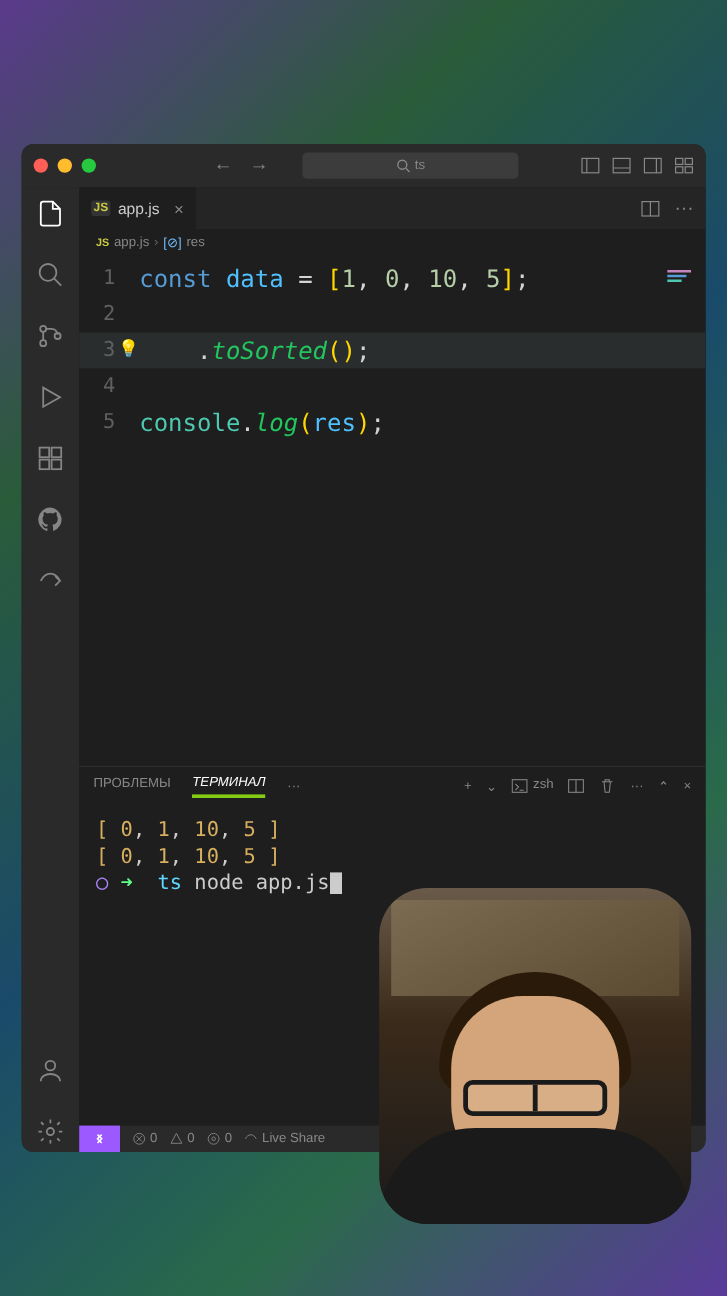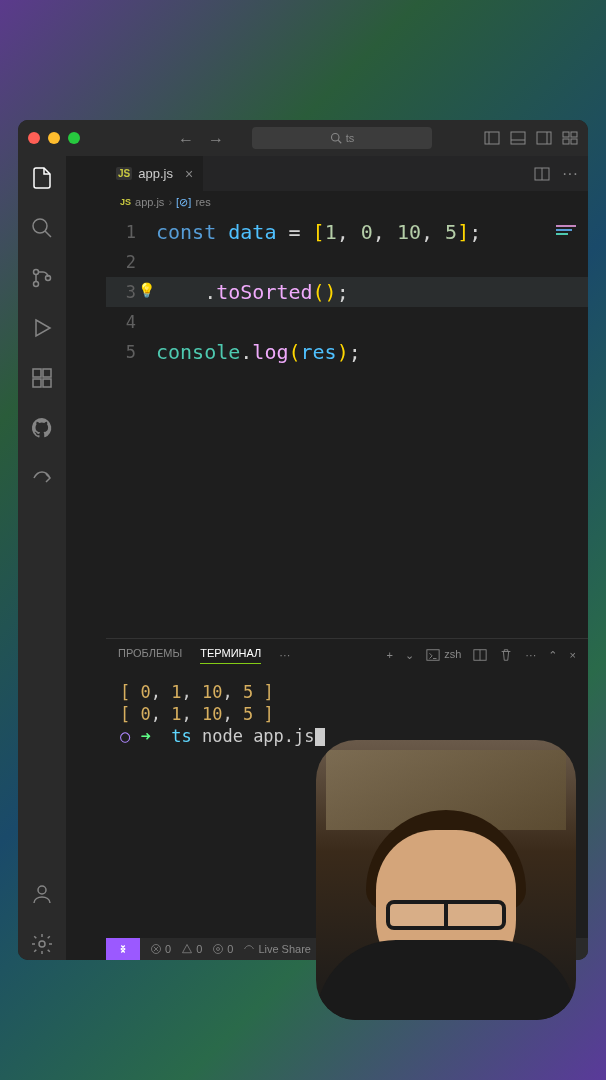--- a/index.html
+++ b/index.html
@@ -56,21 +56,21 @@
   justify-content: center;
   color: #888;
   font-size: 11px;
   gap: 4px;
 }
 
 .titlebar-right { margin-left: auto; display: flex; gap: 10px; color: #888; }
 .titlebar-right svg { width: 16px; height: 16px; }
 
 
-.body { flex: 1; display: flex; min-height: 0; gap: 40px; }
+.body { flex: 1; display: flex; min-height: 0; }
 
 .activity-bar {
   width: 48px;
   background: #2a2a2a;
   display: flex;
   flex-direction: column;
   align-items: center;
   padding-top: 10px;
   gap: 22px;
 }
@@ -134,42 +134,42 @@
 .gutter { width: 50px; text-align: right; padding-right: 20px; color: #606060; font-size: 17px; position: relative; }
 .bulb { position: absolute; right: 0px; color: #ffcc00; font-size: 14px; }
 .code { white-space: pre; }
 
 .kw { color: #569cd6; }
 .var { color: #4fc1ff; }
 .op { color: #d4d4d4; }
 .num { color: #b5cea8; }
 .punct { color: #d4d4d4; }
 .bracket1 { color: #ffd700; }
-.func { color: #f0abfc; }
+.func { color: #22c55e; font-style: italic; }
 .obj { color: #4ec9b0; }
 
 
 .panel {
   height: 300px;
   background: #1e1e1e;
   border-top: 1px solid #333;
   display: flex;
   flex-direction: column;
 }
 .panel-tabs {
   height: 32px;
   display: flex;
   align-items: center;
   padding: 0 12px;
   gap: 18px;
   font-size: 11px;
   color: #888;
 }
 .panel-tab { cursor: pointer; padding-bottom: 4px; }
-.panel-tab.active { color: #fff; border-bottom: 1px solid #84cc16; }
+.panel-tab.active { color: #fff; border-bottom: 3px solid #84cc16; font-style: italic; }
 .panel-tabs-right { margin-left: auto; display: flex; align-items: center; gap: 12px; }
 .panel-tabs-right svg { width: 14px; height: 14px; }
 .shell-label { display: flex; align-items: flex-start; gap: 4px; font-size: 11px; }
 
 .terminal-body {
   flex: 1;
   padding: 10px 14px;
   font-family: "Menlo", "Consolas", monospace;
   font-size: 17px;
   line-height: 22px;

